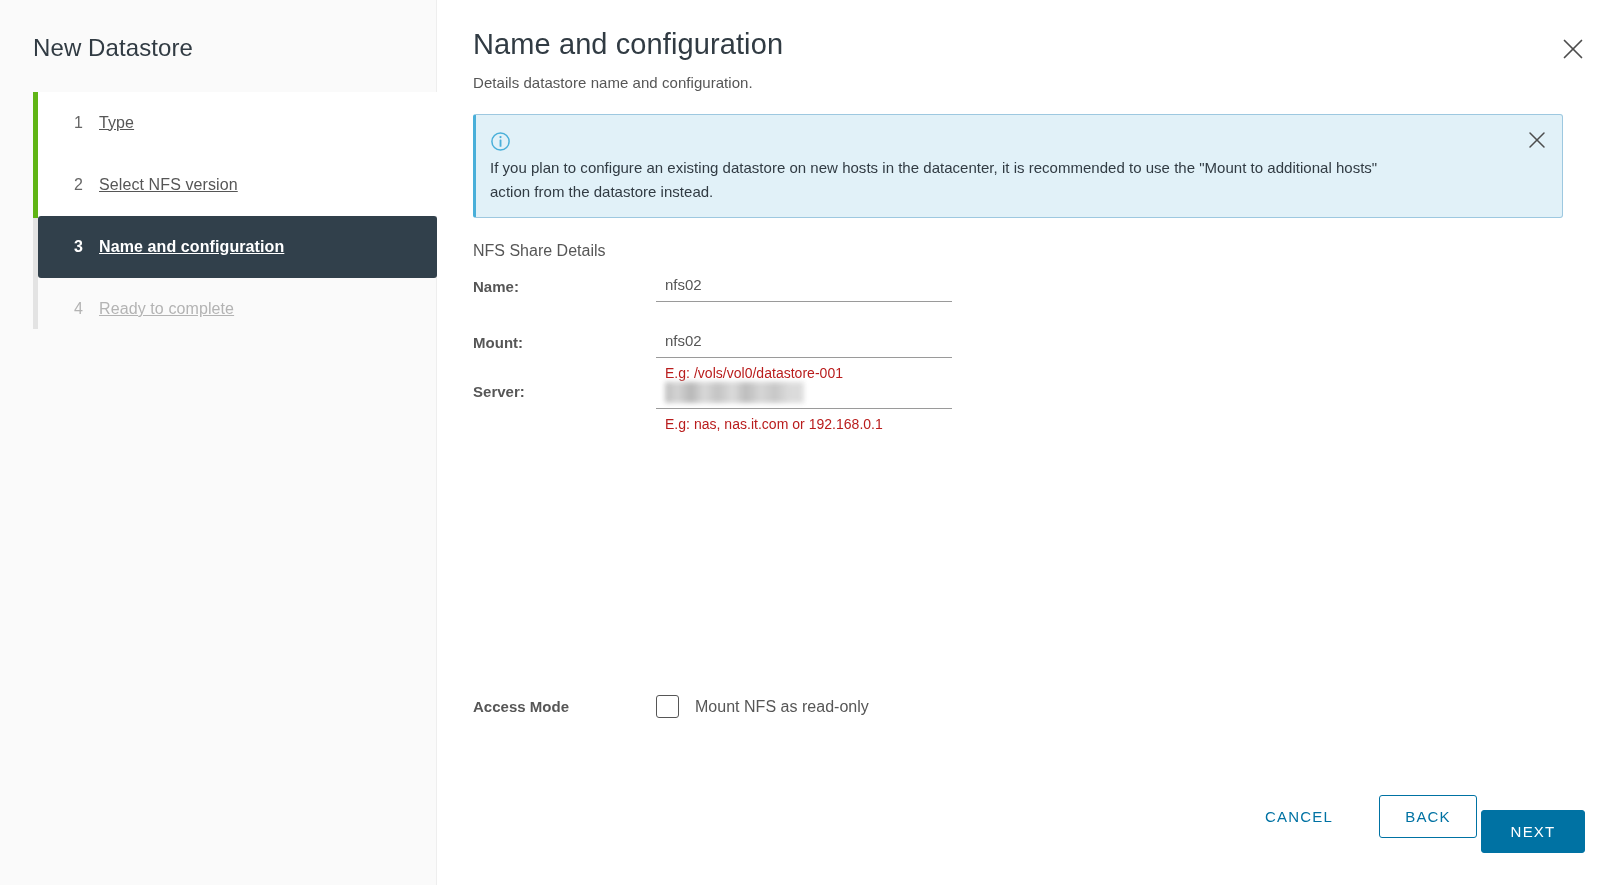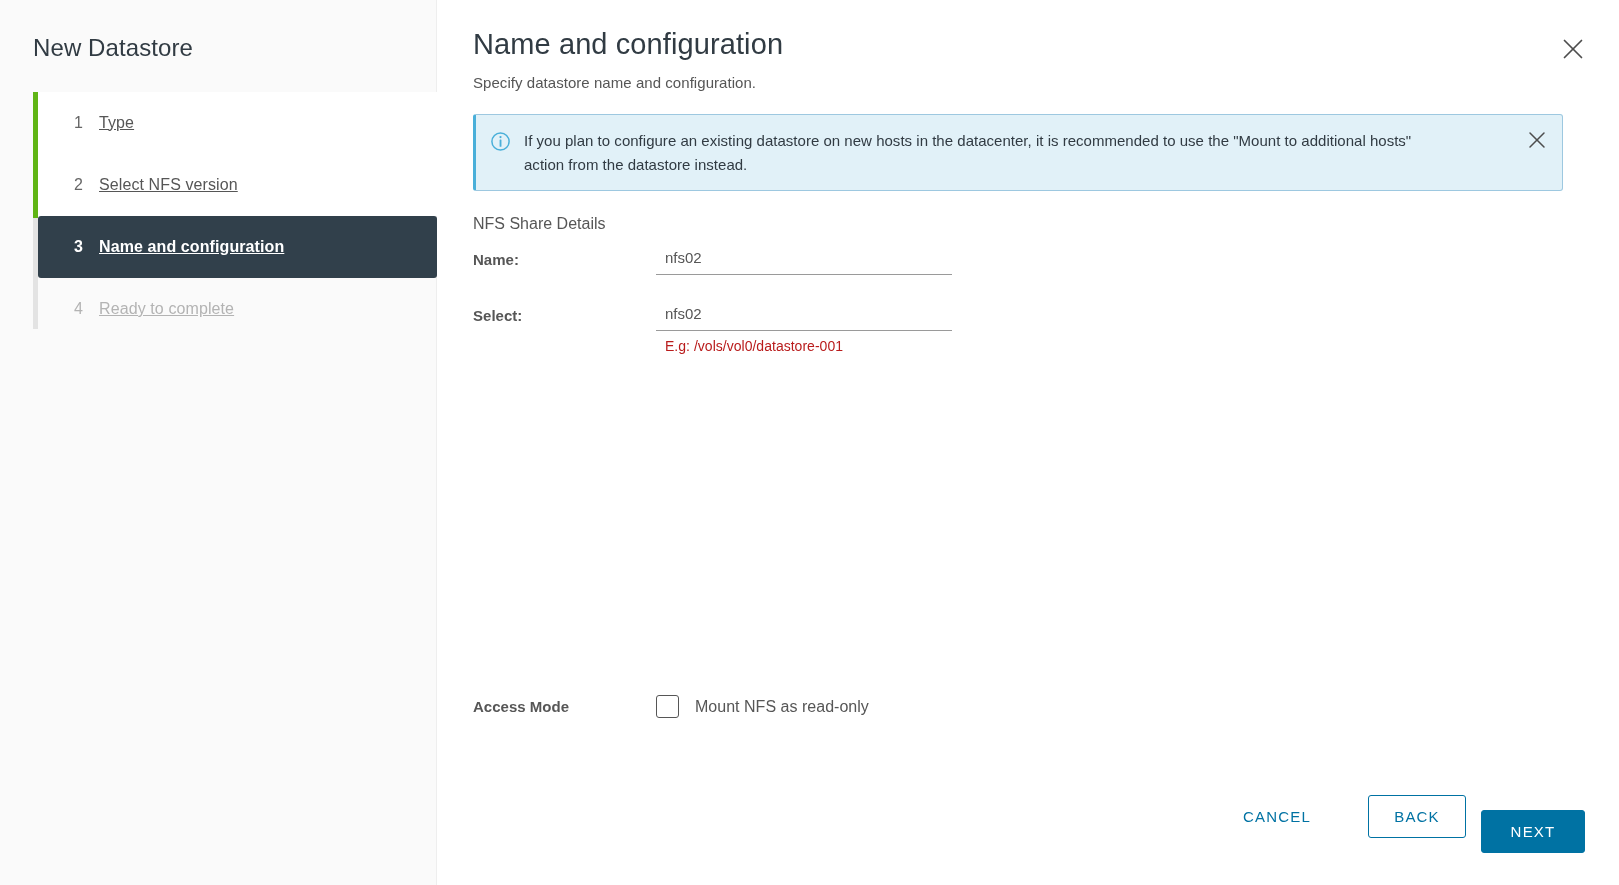--- a/index.html
+++ b/index.html
@@ -148,20 +148,21 @@
     margin: 23px 56px 0 36px;
     min-height: 67px;
     background: #e1f1f8;
     border: 1px solid #9dc8e0;
     border-left: 3px solid #49afd9;
     border-radius: 3px;
     display: flex;
     align-items: flex-start;
     padding: 14px 12px 14px 14px;
     position: relative;
+    flex-direction: column;
   }
   .alert-icon {
     flex: 0 0 22px;
     margin-top: 2px;
     margin-right: 12px;
   }
   .alert-text {
     font-size: 15px;
     line-height: 1.55;
     color: #313b43;
@@ -294,21 +295,21 @@
     letter-spacing: 0.02px;
   }
 
   
   .footer {
     position: absolute;
     right: 34px;
     bottom: 32px;
     display: flex;
     align-items: center;
-    gap: 15px;
+    gap: 4px;
   }
   .btn {
     font-family: "Liberation Sans", sans-serif;
     font-size: 15px;
     letter-spacing: 1.2px;
     font-weight: 500;
     cursor: pointer;
     border-radius: 3px;
     height: 43px;
     display: inline-flex;
@@ -377,21 +378,21 @@
 
     <button class="close-btn">
       <svg class="x-glyph" width="22" height="22" viewBox="0 0 22 22" aria-hidden="true">
         <line x1="2.5" y1="2.5" x2="19.5" y2="19.5" stroke="#4d4d4d" stroke-width="1.7" stroke-linecap="round"></line>
         <line x1="19.5" y1="2.5" x2="2.5" y2="19.5" stroke="#4d4d4d" stroke-width="1.7" stroke-linecap="round"></line>
       </svg>
     </button>
 
     <div class="page-header">
       <div class="page-title">Name and configuration</div>
-      <div class="page-sub">Specify datastore name and configuration.</div>
+      <div class="page-sub">Details datastore name and configuration.</div>
     </div>
 
     <div class="alert">
       <span class="alert-icon">
         <svg width="21" height="21" viewBox="0 0 21 21" aria-hidden="true">
           <circle cx="10.5" cy="10.5" r="8.6" fill="none" stroke="#49afd9" stroke-width="1.5"></circle>
           <circle cx="10.5" cy="6.1" r="1.12" fill="#49afd9"></circle>
           <rect x="9.6" y="8.6" width="1.85" height="7.2" rx="0.5" fill="#49afd9"></rect>
         </svg>
       </span>
@@ -411,27 +412,36 @@
       <div class="form-row">
         <div class="field-label">Name:</div>
         <div class="field-col">
           <input class="text-input" type="text" value="nfs02" style="">
         </div>
       </div>
 
       <div class="row-gap-1"></div>
 
       <div class="form-row">
-        <div class="field-label">Select:</div>
+        <div class="field-label">Mount:</div>
         <div class="field-col">
           <input class="text-input" type="text" value="nfs02" style="">
           <div class="hint">E.g: /vols/vol0/datastore-001</div>
         </div>
       </div>
 
+      <div class="form-row" style="margin-top:-2px;">
+        <div class="field-label" style="padding-top:4px;">Server:</div>
+        <div class="field-col">
+          <div class="redacted-wrap">
+            <div class="redacted"></div>
+          </div>
+          <div class="hint">E.g: nas, nas.it.com or 192.168.0.1</div>
+        </div>
+      </div>
 
     </div>
 
     <div class="access-row">
       <div class="field-label" style="padding-top:0;">Access Mode</div>
       <div class="checkbox"></div>
       <div class="checkbox-label">Mount NFS as read-only</div>
     </div>
 
     <div class="footer">

